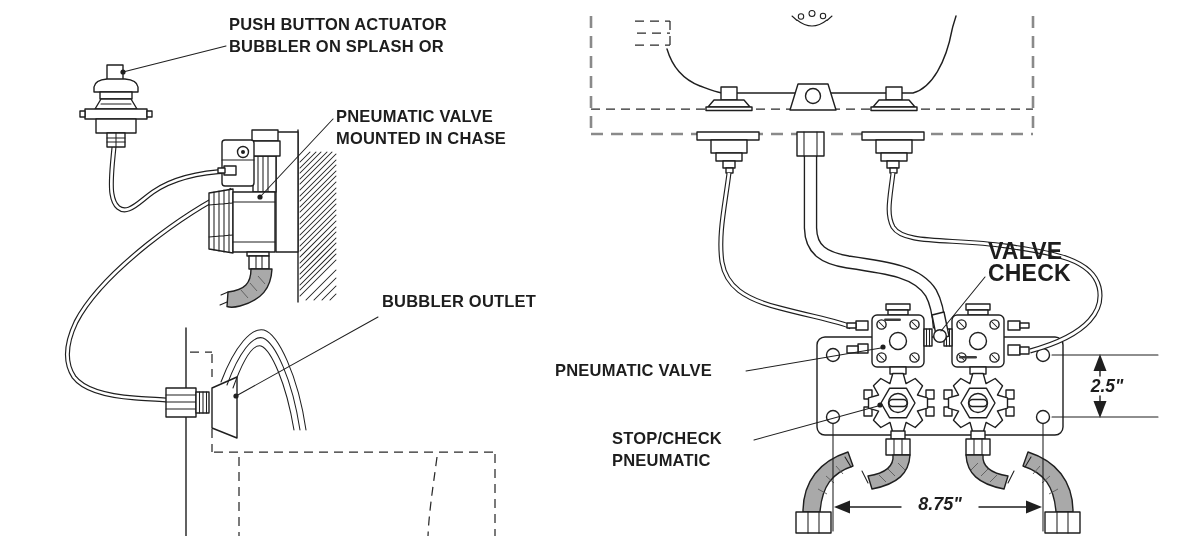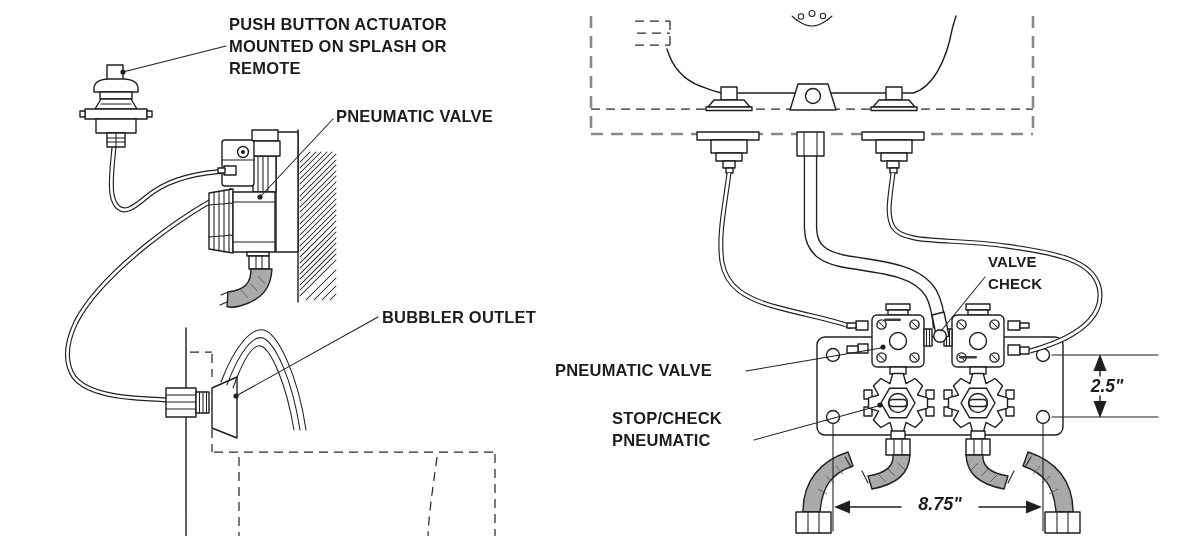--- a/index.html
+++ b/index.html
@@ -311,42 +311,42 @@
     <g>
       <path class="s thin" d="M985,277 L941,331 M746,371 L881,348 M754,440 L878,406"></path>
       <circle class="dot" cx="883" cy="347" r="2.6"></circle>
       <circle class="dot" cx="880" cy="405" r="2.6"></circle>
     </g>
   </g>
 </svg>
 
   <div class="label" style="left:229px;top:13px">
     <div>PUSH BUTTON ACTUATOR</div>
-    <div>MOUNTED ON SPLASH OR</div>
-    <div>REMOTE</div>
+    <div>BUBBLER ON SPLASH OR</div>
   </div>
 
   <div class="label" style="left:336px;top:105px">
     <div>PNEUMATIC VALVE</div>
-  </div>
-
-  <div class="label" style="left:382px;top:306px">
+    <div>MOUNTED IN CHASE</div>
+  </div>
+
+  <div class="label" style="left:382px;top:290px">
     <div>BUBBLER OUTLET</div>
   </div>
 
-  <div class="label" style="left:988px;top:251px;font-size:15px">
+  <div class="label" style="left:988px;top:240px;font-size:23px">
     <div>VALVE</div>
     <div>CHECK</div>
   </div>
 
   <div class="label" style="left:555px;top:359px">
     <div>PNEUMATIC VALVE</div>
   </div>
 
-  <div class="label" style="left:612px;top:407px">
+  <div class="label" style="left:612px;top:427px">
     <div>STOP/CHECK</div>
     <div>PNEUMATIC</div>
   </div>
 
   <div class="dim" style="left:1076px;top:376px;width:62px;font-size:17.5px">2.5"</div>
 
   <div class="dim" style="left:903px;top:494px;width:74px">8.75"</div>
 
 </div>
 

